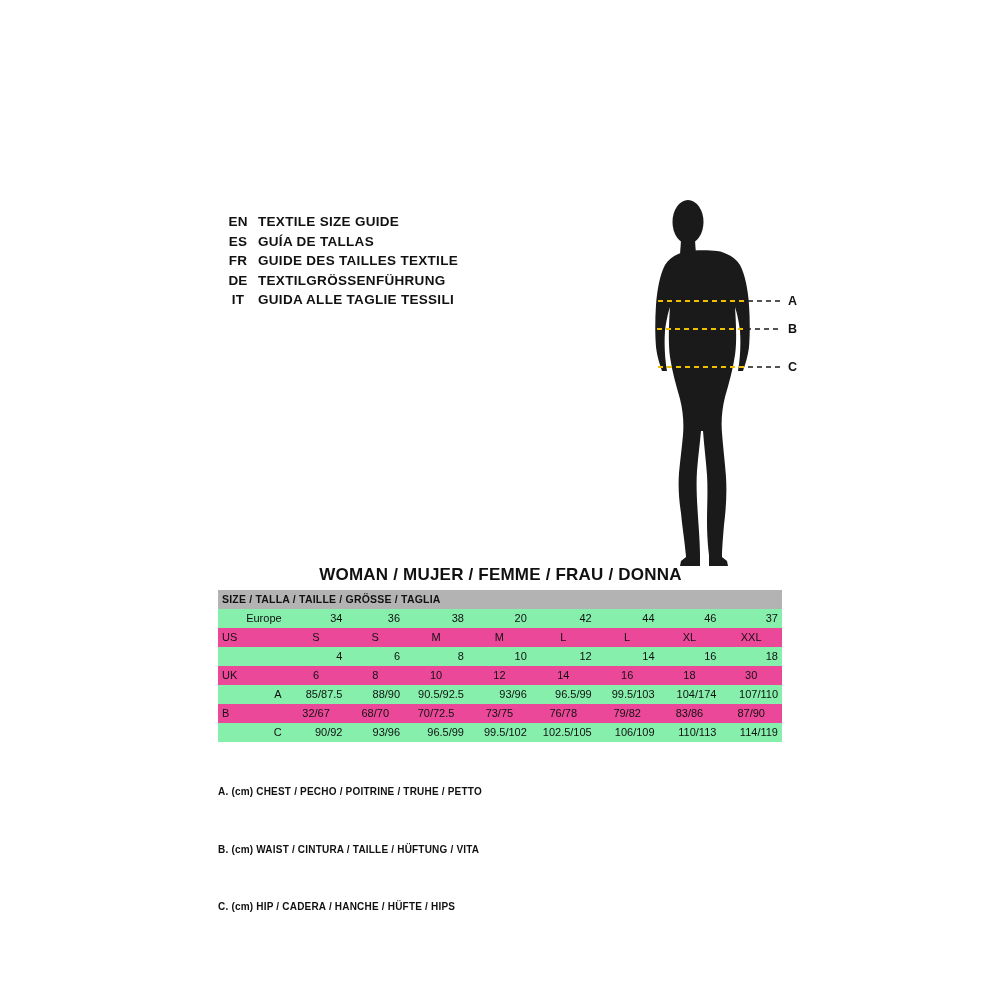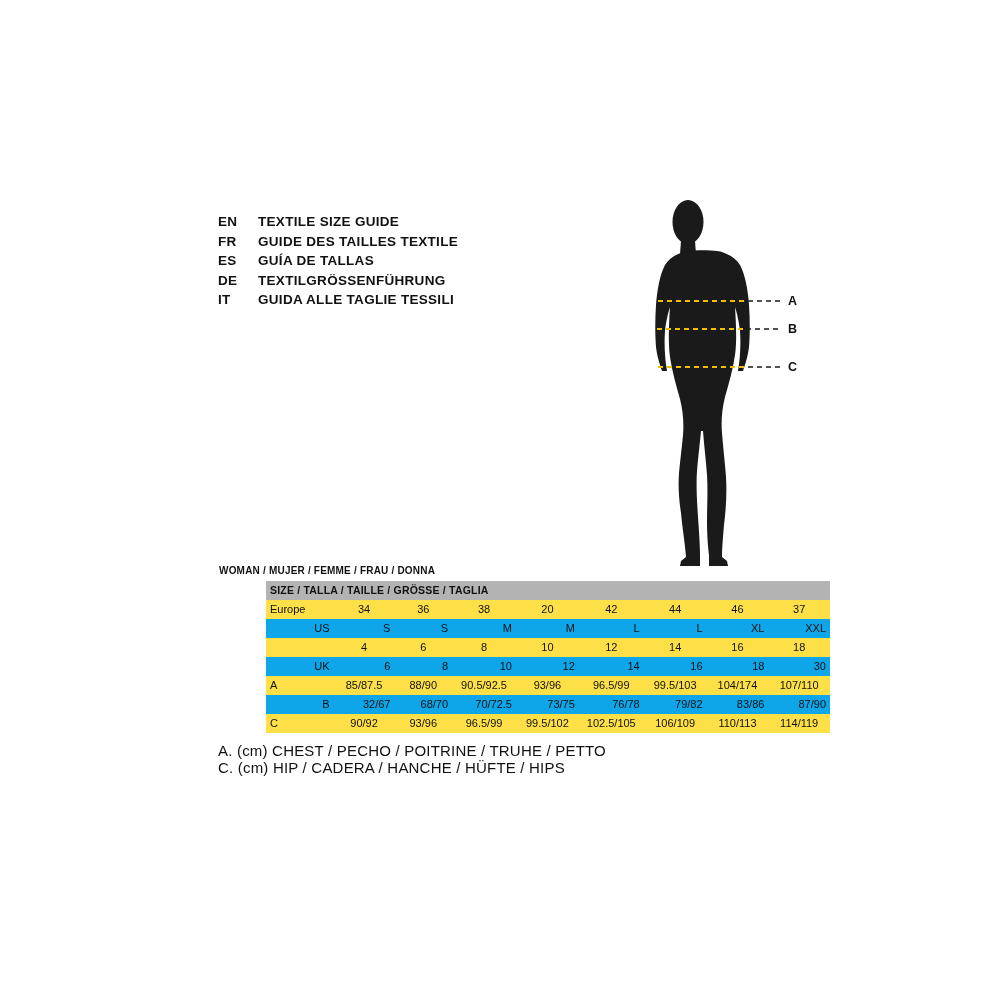--- a/index.html
+++ b/index.html
@@ -27,20 +27,21 @@
     display: flex;
     align-items: baseline;
     height: 19.5px;
   }
   .lang-code {
     width: 40px;
     font-size: 13.5px;
     font-weight: bold;
     letter-spacing: .2px;
     color: #111;
+    text-align: center;
   }
   .lang-text {
     font-size: 13.5px;
     font-weight: bold;
     letter-spacing: .3px;
     color: #111;
     white-space: nowrap;
     text-align: center;
   }
 
@@ -63,84 +64,85 @@
   }
 
   
   #table-area {
     position: absolute;
     left: 218px;
     top: 565px;
     width: 564px;
   }
   .woman-label {
-    font-size: 10px;
+    font-size: 17px;
     font-weight: bold;
     letter-spacing: .2px;
     color: #111;
     padding: 0 0 5px 1px;
+    text-align: center;
   }
   table.size-table {
     border-collapse: collapse;
     width: 564px;
     font-size: 11px;
     color: #111;
-    margin-left: 48px;
   }
   table.size-table td {
     padding: 2px 4px;
     line-height: 15px;
     height: 15px;
   }
   .row-header-band td {
     background: #b3b3b3;
     font-weight: bold;
     font-size: 10.5px;
     letter-spacing: .2px;
   }
-  .row-light td { background: #fde047; }
-  .row-shade td { background: #0ea5e9; text-align: right; }
+  .row-light td { background: #86efac; text-align: right; }
+  .row-shade td { background: #ec4899; }
   .col-label {
     width: 72px;
     text-align: left;
     padding-left: 4px;
   }
   .cell { text-align: center; width: 61px; }
 
   
   #legend {
     position: absolute;
     left: 218px;
     top: 743px;
     width: 520px;
   }
   .legend-line {
-    font-size: 15px;
-    font-weight: normal;
+    font-size: 10px;
+    font-weight: bold;
     letter-spacing: .2px;
     color: #111;
     line-height: 16.5px;
     white-space: nowrap;
+    margin-top: 41px;
   }
 </style>
 </head>
 <body>
 
 <div id="lang-block">
   <div class="lang-row">
     <span class="lang-code">EN</span>
     <span class="lang-text">TEXTILE SIZE GUIDE</span>
   </div>
   <div class="lang-row">
+    <span class="lang-code">ES</span>
+    <span class="lang-text">GUÍA DE TALLAS</span>
+  </div>
+  <div class="lang-row">
     <span class="lang-code">FR</span>
     <span class="lang-text">GUIDE DES TAILLES TEXTILE</span>
-  </div>
-  <div class="lang-row">
-    <span class="lang-code">ES</span>
-    <span class="lang-text">GUÍA DE TALLAS</span>
   </div>
   <div class="lang-row">
     <span class="lang-code">DE</span>
     <span class="lang-text">TEXTILGRÖSSENFÜHRUNG</span>
   </div>
   <div class="lang-row">
     <span class="lang-code">IT</span>
     <span class="lang-text">GUIDA ALLE TAGLIE TESSILI</span>
   </div>
 </div>
@@ -300,14 +302,15 @@
         <td class="cell">106/109</td>
         <td class="cell">110/113</td>
         <td class="cell">114/119</td>
       </tr>
     </tbody>
   </table>
 </div>
 
 <div id="legend">
   <div class="legend-line">A. (cm) CHEST / PECHO / POITRINE / TRUHE / PETTO</div>
+  <div class="legend-line">B. (cm) WAIST / CINTURA / TAILLE / HÜFTUNG / VITA</div>
   <div class="legend-line">C. (cm) HIP / CADERA / HANCHE / HÜFTE / HIPS</div>
 </div>
 
 </body></html>

